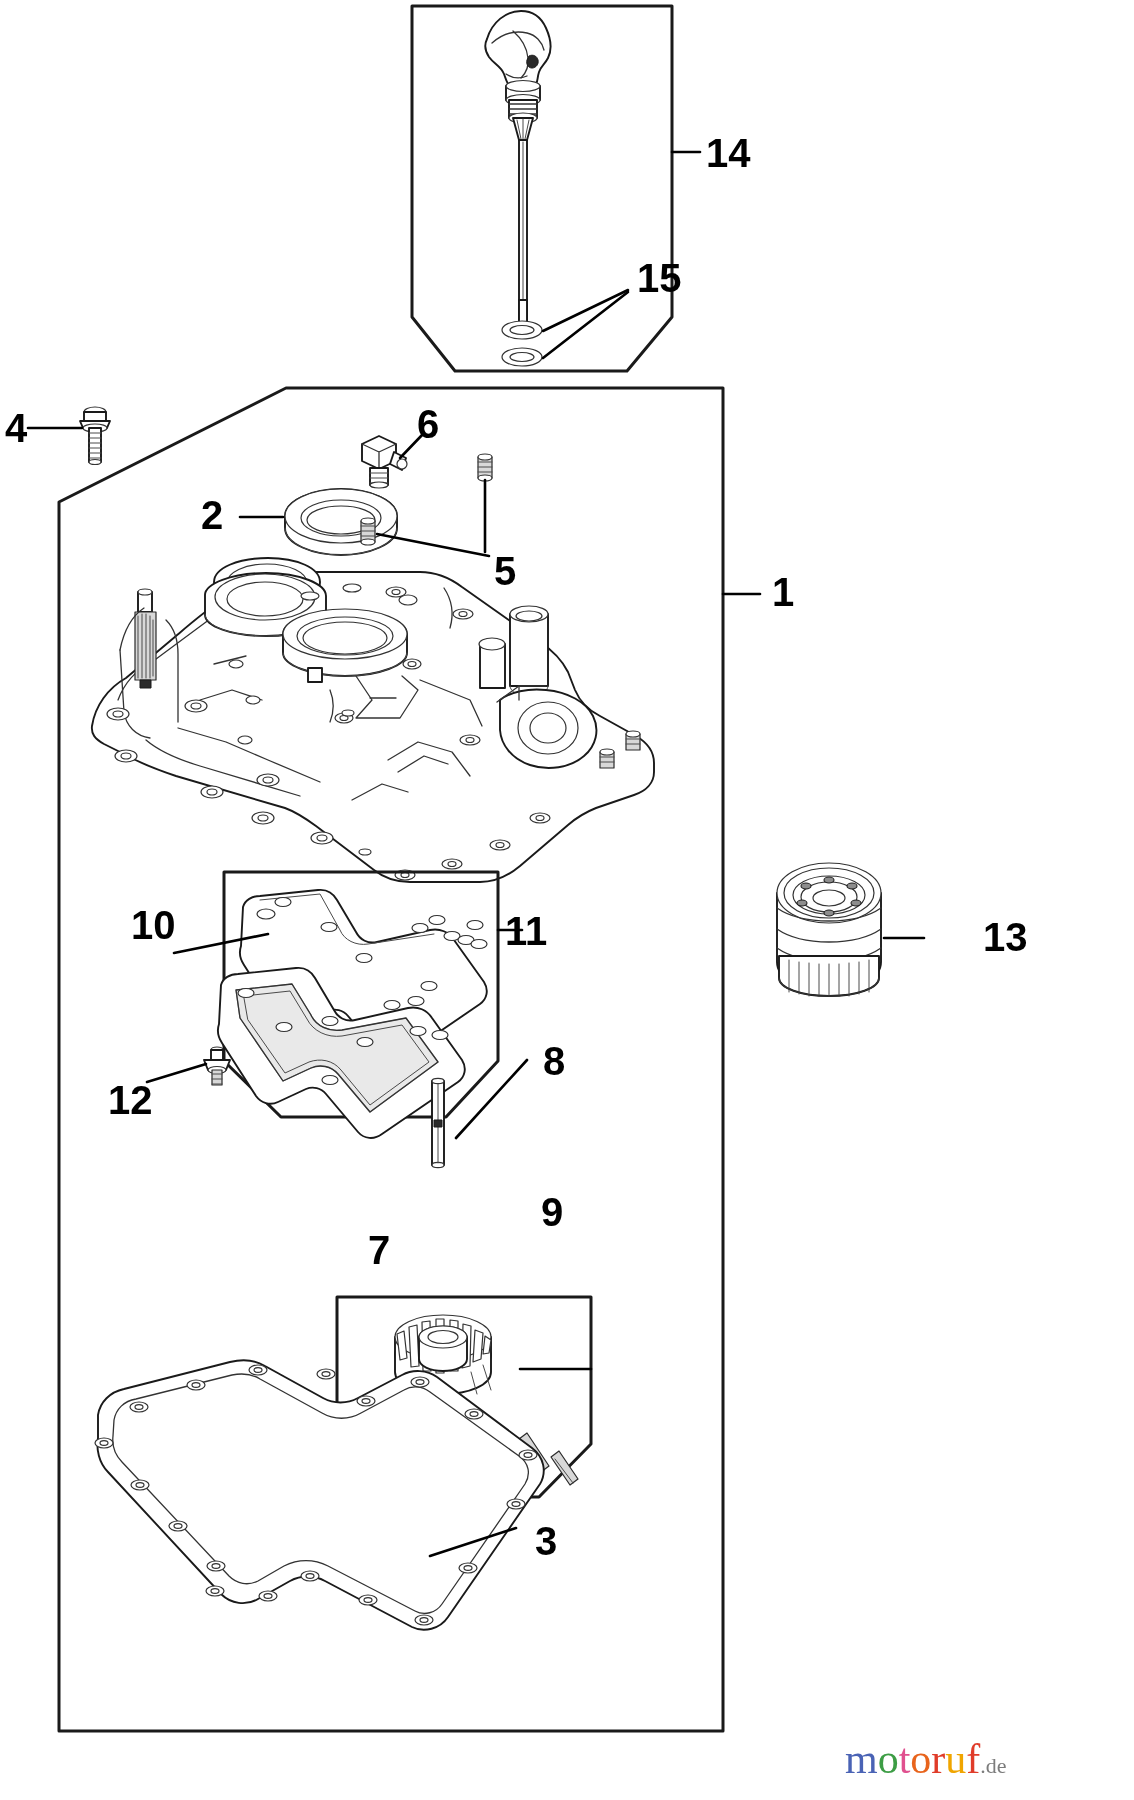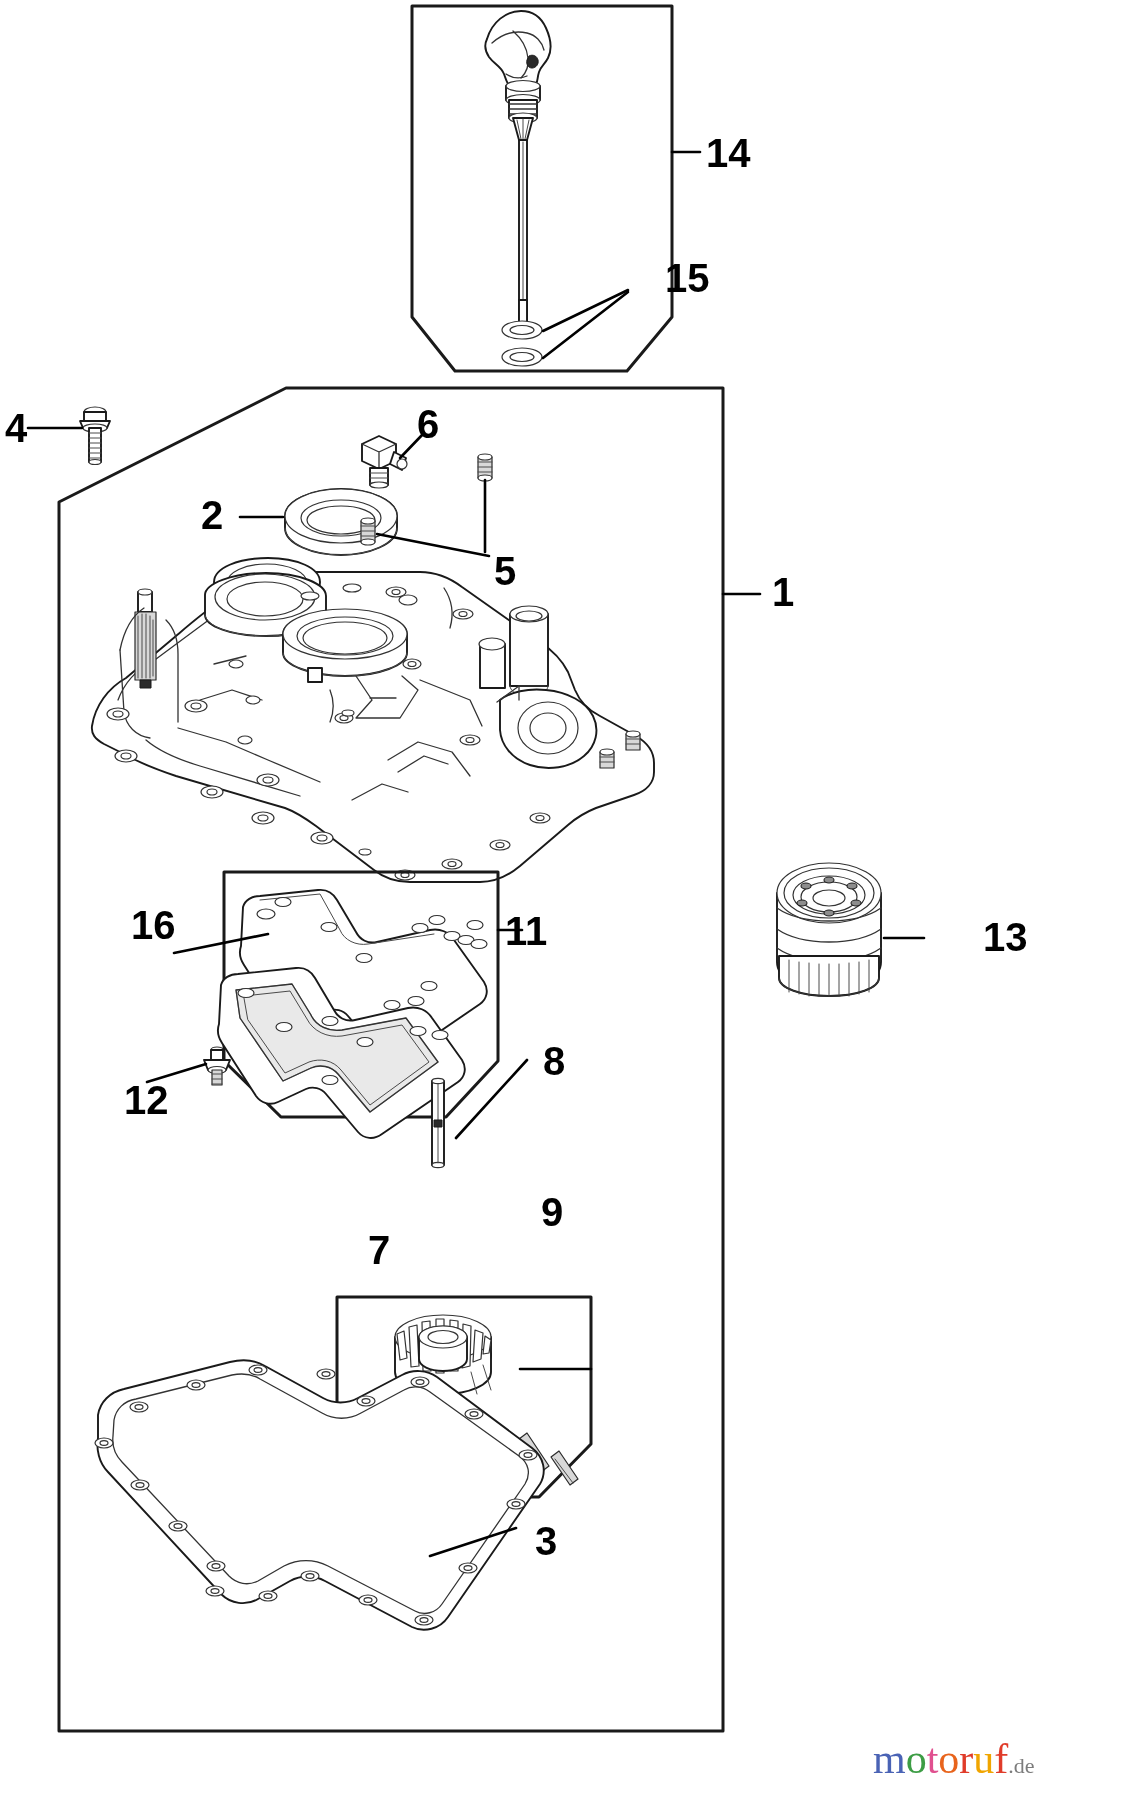--- a/index.html
+++ b/index.html
@@ -22,21 +22,20 @@
     user-select:none;
   }
   .cl-big{font-size:40px;}
   .watermark{
     position:absolute;
     font-family:"Liberation Serif",serif;
     font-size:42px;
     letter-spacing:0px;
     white-space:nowrap;
     line-height:1;
-    margin-left:28px;
   }
   .watermark .wm-suffix{font-size:22px;}
   .wm-m{color:#4a63b5;}
   .wm-o1{color:#3d9d45;}
   .wm-t{color:#e0508f;}
   .wm-o2{color:#e8641c;}
   .wm-r{color:#e03c2a;}
   .wm-u{color:#f0a500;}
   .wm-f{color:#e03c2a;}
   .wm-de{color:#7c7c7c;}
@@ -532,30 +531,30 @@
       <ellipse class="fillWT" cx="258" cy="1370" rx="9" ry="5"></ellipse>
         <ellipse class="fillWT" cx="258" cy="1370" rx="4" ry="2.4"></ellipse>
       <ellipse class="fillWT" cx="196" cy="1385" rx="9" ry="5"></ellipse>
         <ellipse class="fillWT" cx="196" cy="1385" rx="4" ry="2.4"></ellipse>
       <line class="leader" x1="430" y1="1556" x2="516" y2="1528"></line>
     </g>
 
   </svg>
 
   <div class="callout cl-big" style="left:706px;top:133px;">14</div>
-  <div class="callout cl-big" style="left:637px;top:258px;margin-left:28px;">15</div>
+  <div class="callout cl-big" style="left:637px;top:258px;">15</div>
   <div class="callout cl-big" style="left:5px;top:408px;">4</div>
   <div class="callout cl-big" style="left:417px;top:404px;">6</div>
   <div class="callout cl-big" style="left:201px;top:495px;">2</div>
   <div class="callout cl-big" style="left:494px;top:551px;">5</div>
   <div class="callout cl-big" style="left:772px;top:572px;">1</div>
-  <div class="callout cl-big" style="left:131px;top:905px;">16</div>
+  <div class="callout cl-big" style="left:131px;top:905px;">10</div>
   <div class="callout cl-big" style="left:505px;top:911px;">11</div>
   <div class="callout cl-big" style="left:943px;top:917px;margin-left:40px;">13</div>
-  <div class="callout cl-big" style="left:124px;top:1080px;">12</div>
+  <div class="callout cl-big" style="left:108px;top:1080px;">12</div>
   <div class="callout cl-big" style="left:543px;top:1041px;">8</div>
   <div class="callout cl-big" style="left:541px;top:1192px;">9</div>
   <div class="callout cl-big" style="left:368px;top:1230px;">7</div>
   <div class="callout cl-big" style="left:535px;top:1521px;">3</div>
 
   <div class="watermark" style="left:845px;top:1738px;">
     <span class="wm-m">m</span><span class="wm-o1">o</span><span class="wm-t">t</span><span class="wm-o2">o</span><span class="wm-r">r</span><span class="wm-u">u</span><span class="wm-f">f</span><span class="wm-suffix wm-de">.de</span>
   </div>
 
 </div>

